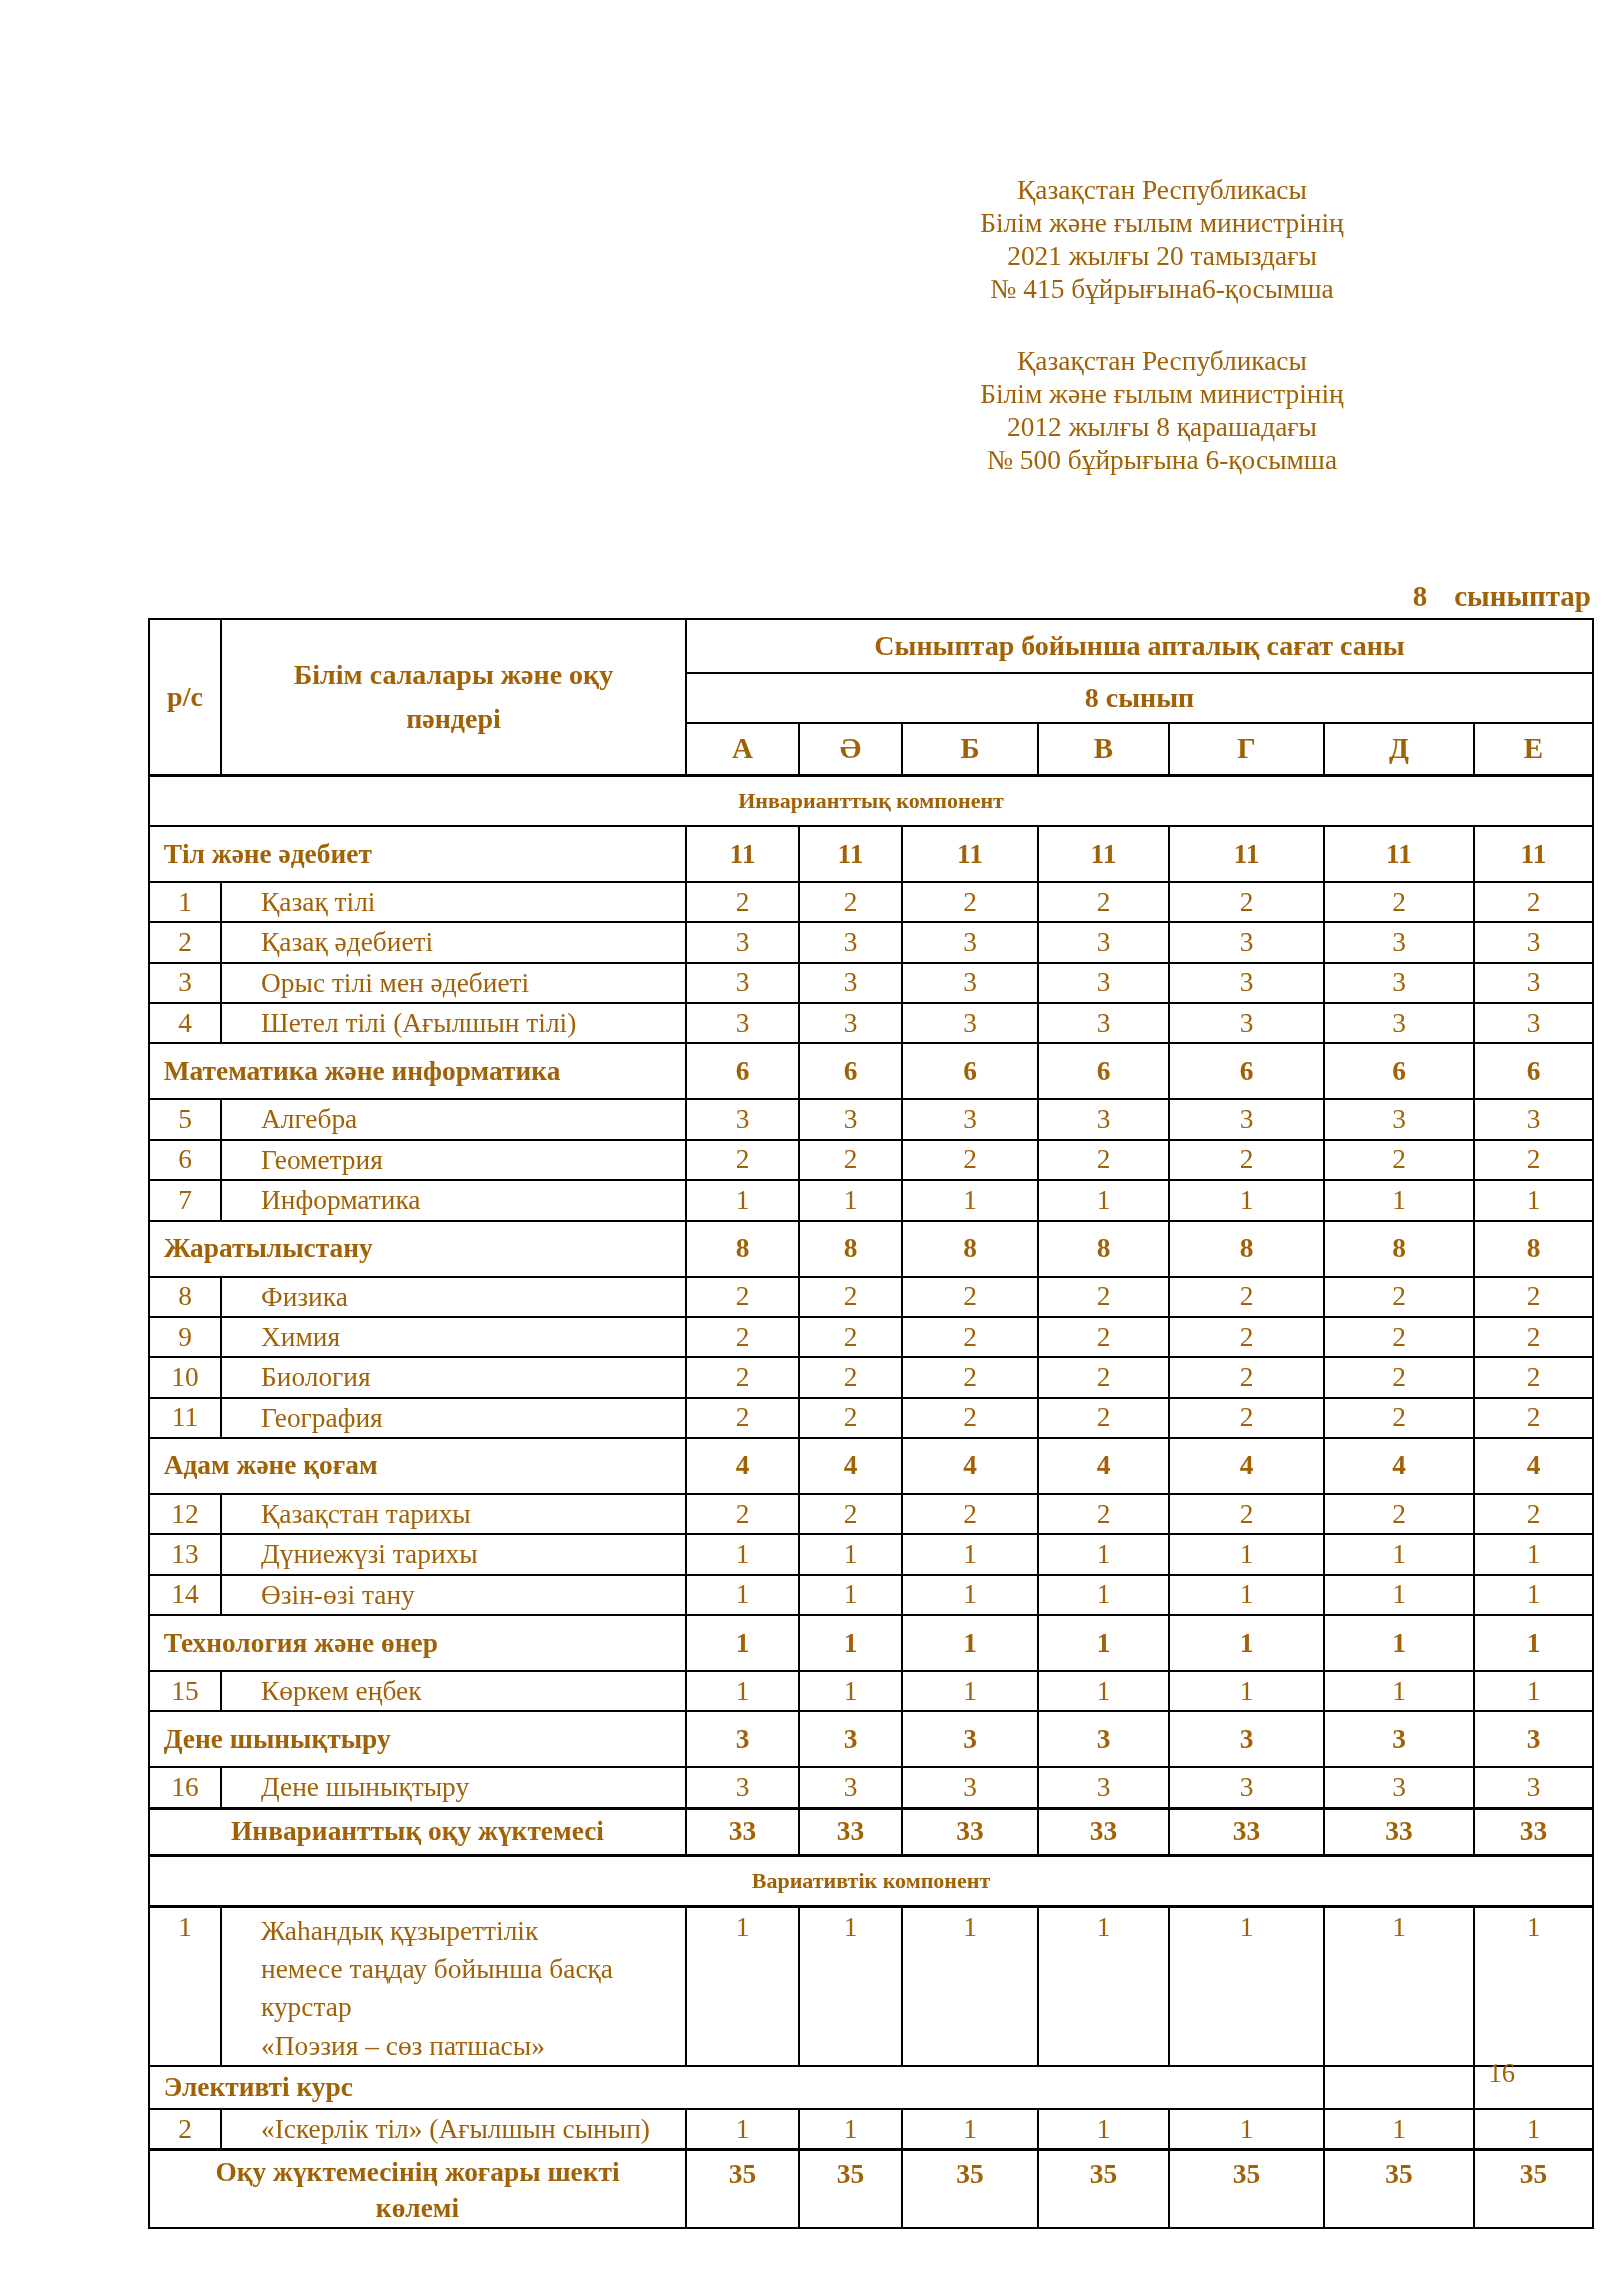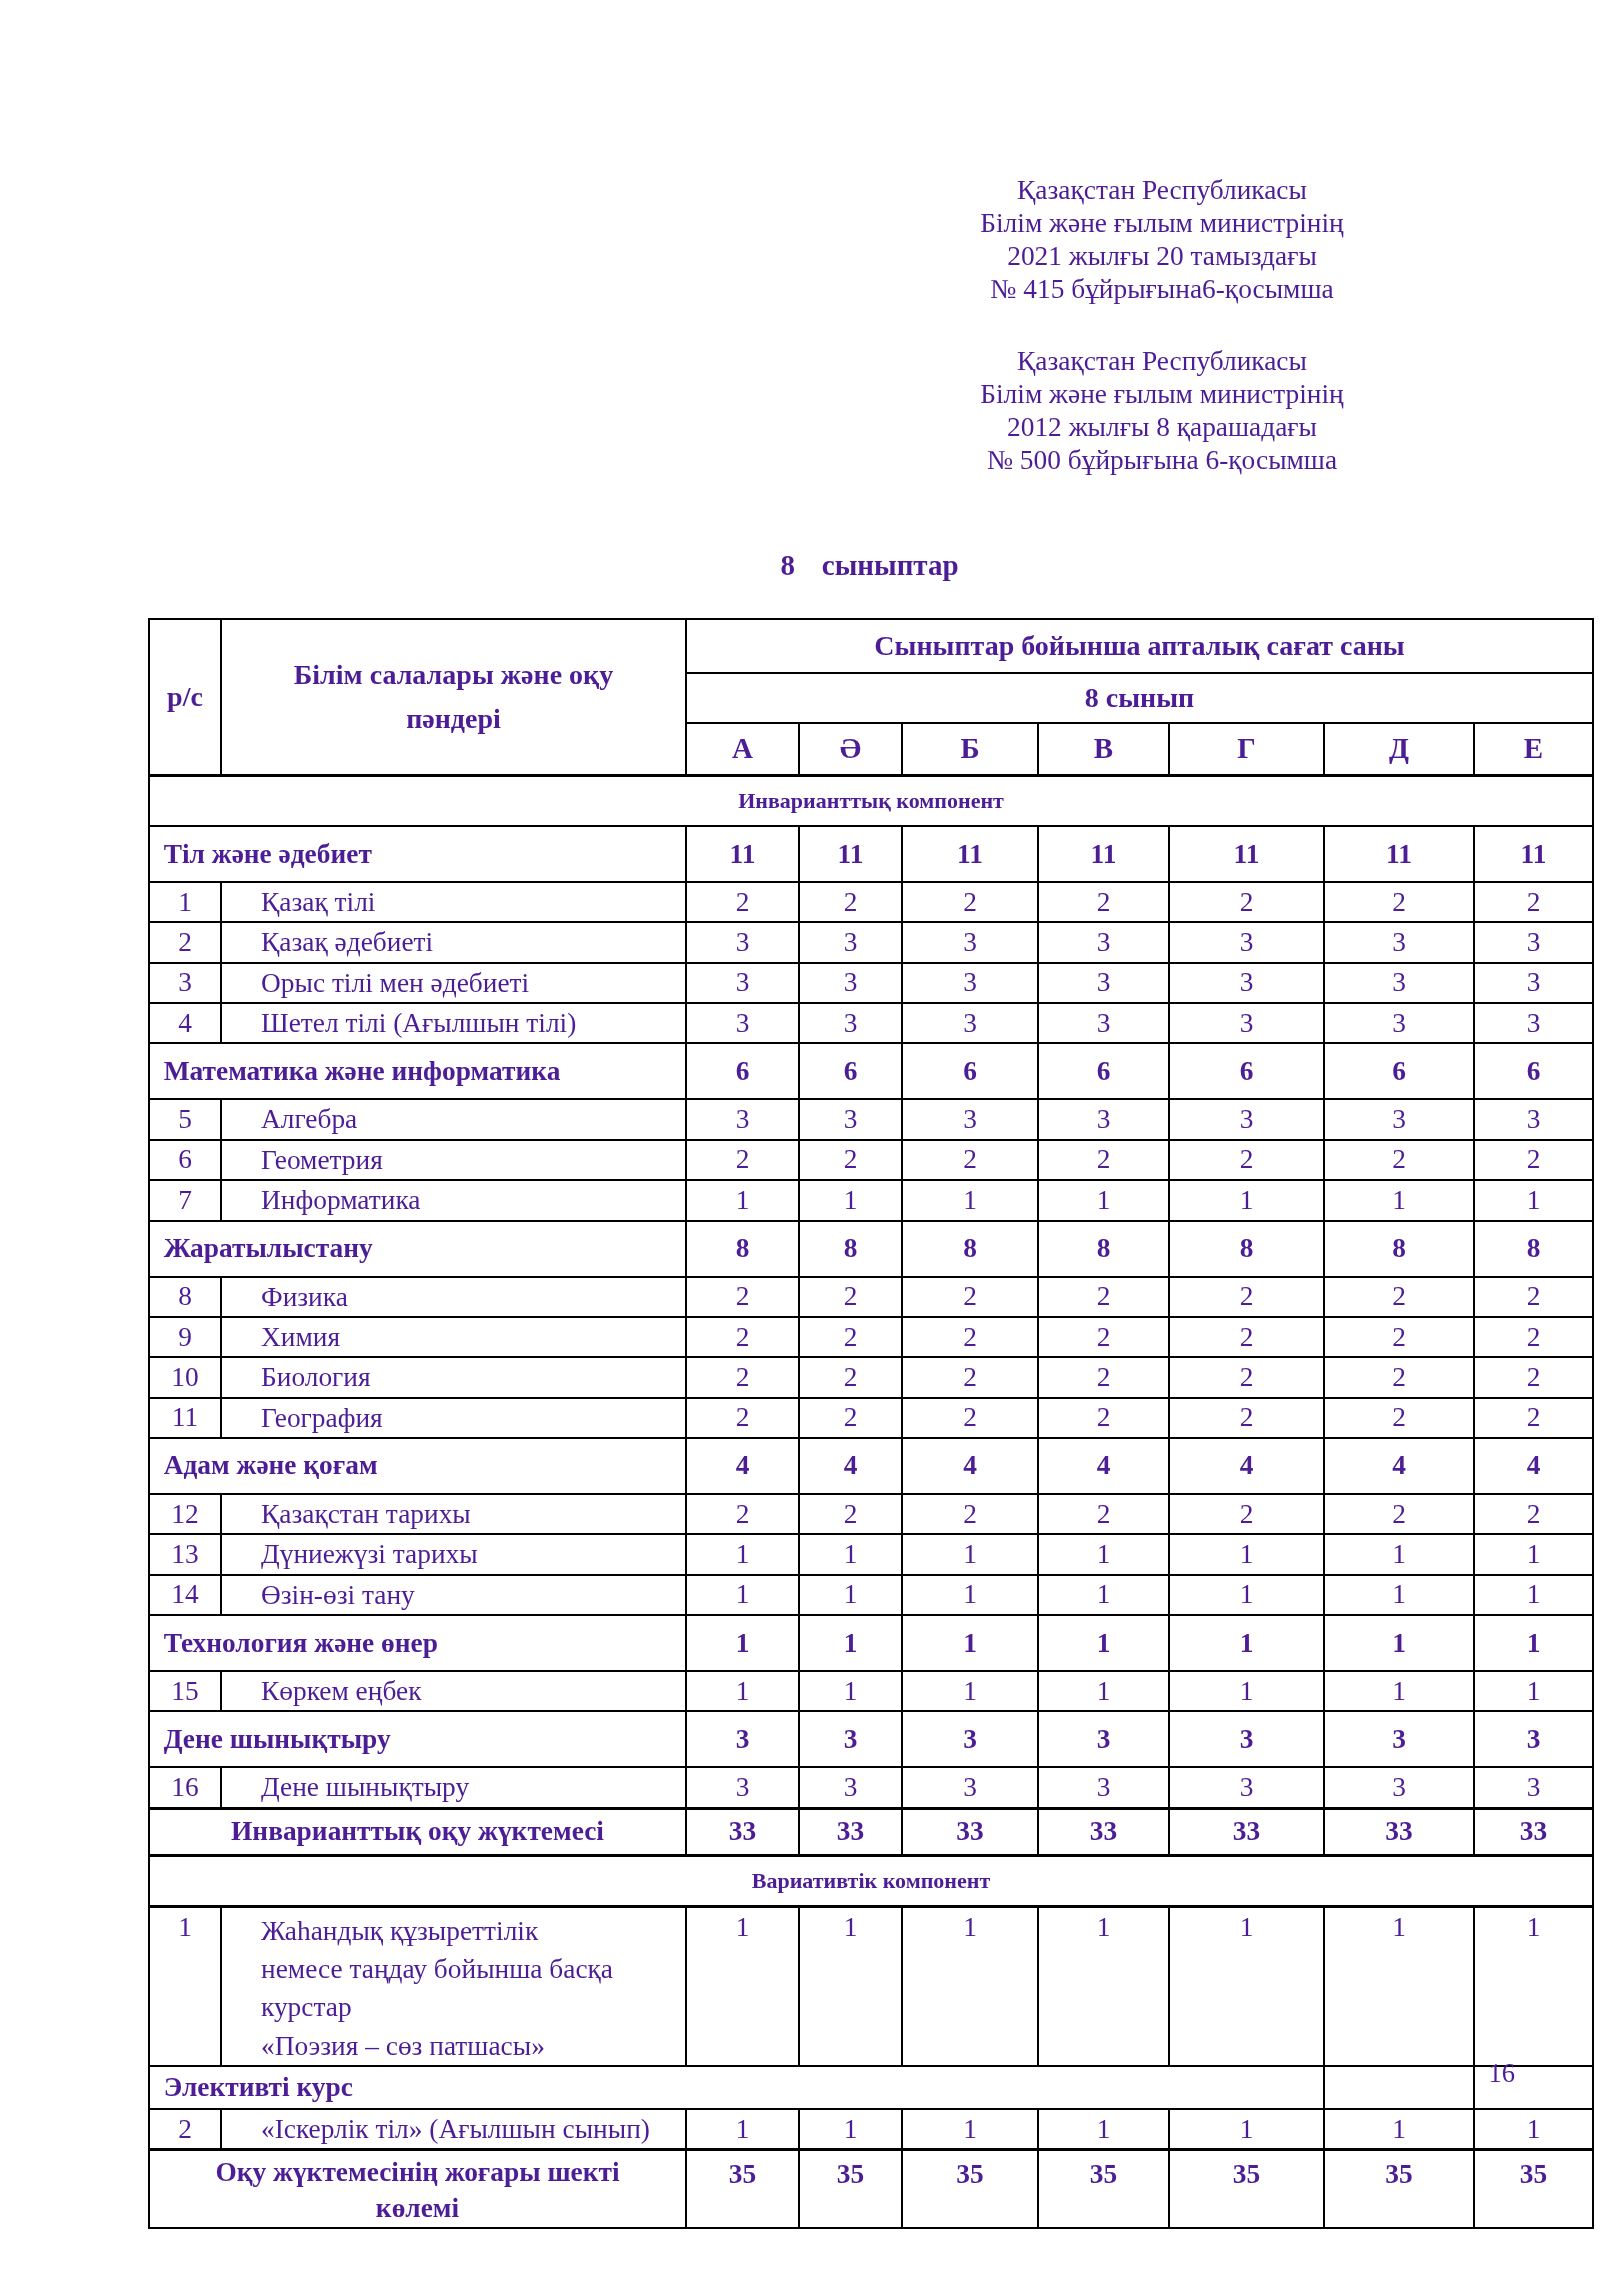--- a/index.html
+++ b/index.html
@@ -1,41 +1,41 @@
 <!DOCTYPE html>
 <html><head>
 <meta charset="utf-8">
 <style>
   html, body { margin: 0; padding: 0; background: #ffffff; }
   .page {
     position: relative;
     width: 1621px;
     height: 2293px;
     background: #ffffff;
-    color: #4c1d95;
+    color: #a16207;
     font-family: "Liberation Serif", serif;
     overflow: hidden;
   }
   .appendix {
     position: absolute;
     left: 956px;
     width: 412px;
     text-align: center;
     font-size: 27.4px;
     line-height: 33px;
     white-space: nowrap;
   }
   #appendix-1 { top: 174px; }
   #appendix-2 { top: 345px; }
   .doc-title {
     position: absolute;
-    top: 549px;
+    top: 580px;
     left: 148px;
     width: 1443px;
-    text-align: center;
+    text-align: right;
     font-weight: bold;
     font-size: 29px;
     word-spacing: 19.6px;
   }
   table.curriculum {
     position: absolute;
     top: 618px;
     left: 148px;
     width: 1443px;
     border-collapse: collapse;

